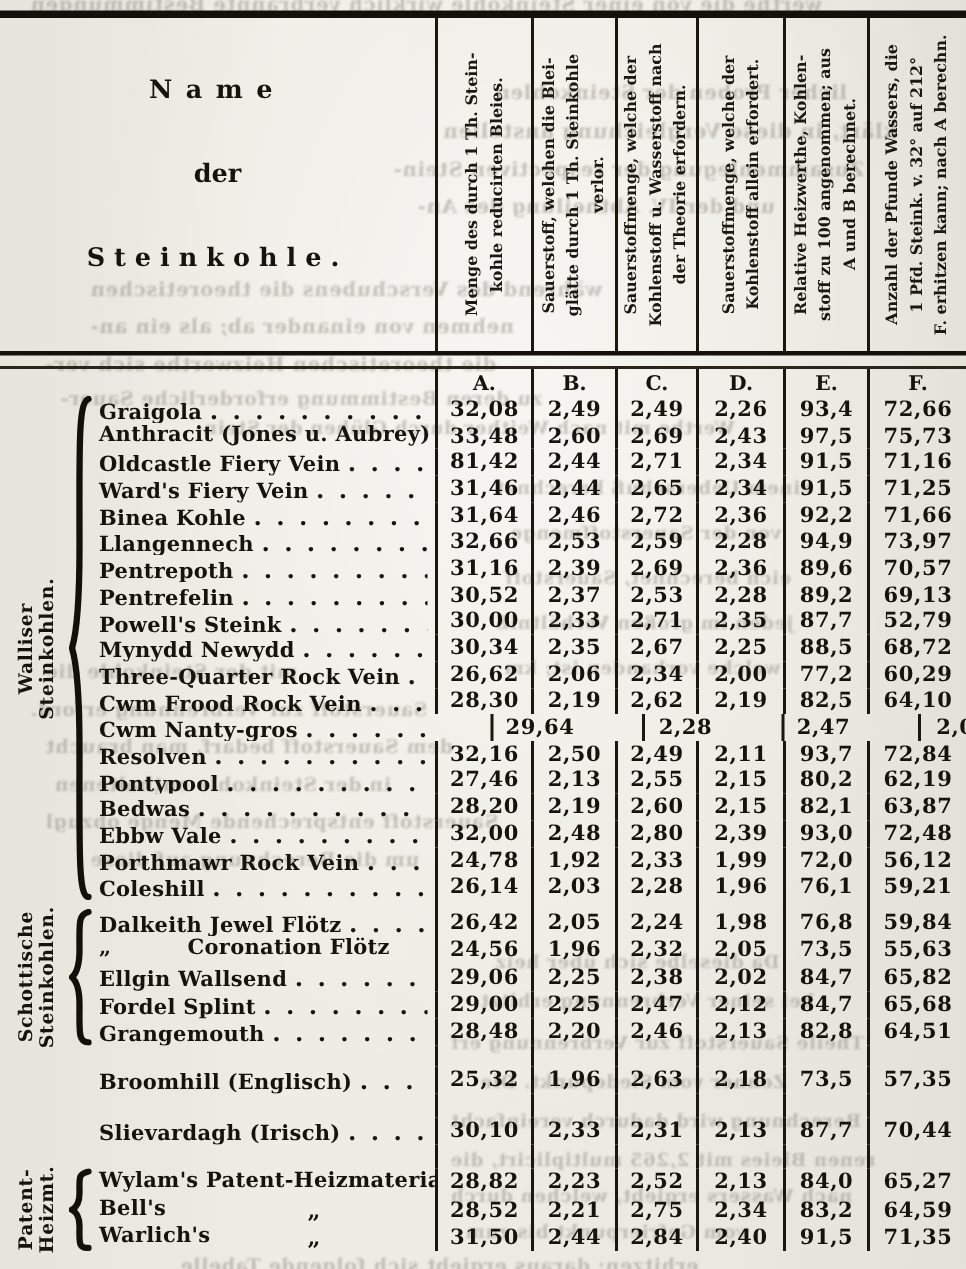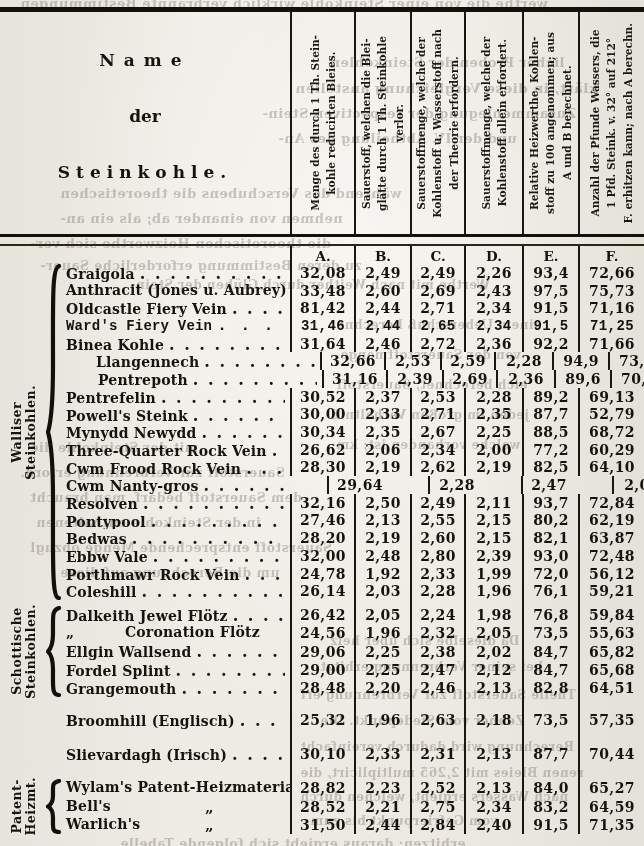--- a/index.html
+++ b/index.html
@@ -177,21 +177,21 @@
             <span class="rowname">Oldcastle Fiery Vein</span>
             <span class="leader"></span>
           </div>
           <div class="cell-val vline">81,42</div>
           <div class="cell-val vline">2,44</div>
           <div class="cell-val vline">2,71</div>
           <div class="cell-val vline">2,34</div>
           <div class="cell-val vline">91,5</div>
           <div class="cell-val vline">71,16</div>
         </div>
-        <div class="row grid" style="height: 17.7px; font-family: Liberation Mono, monospace;">
+        <div class="row grid" style="height: 17.7px;">
           <div class="cell-name">
             <span class="rowname">Ward's Fiery Vein</span>
             <span class="leader"></span>
           </div>
           <div class="cell-val vline">31,46</div>
           <div class="cell-val vline">2,44</div>
           <div class="cell-val vline">2,65</div>
           <div class="cell-val vline">2,34</div>
           <div class="cell-val vline">91,5</div>
           <div class="cell-val vline">71,25</div>
@@ -201,33 +201,33 @@
             <span class="rowname">Binea Kohle</span>
             <span class="leader"></span>
           </div>
           <div class="cell-val vline">31,64</div>
           <div class="cell-val vline">2,46</div>
           <div class="cell-val vline">2,72</div>
           <div class="cell-val vline">2,36</div>
           <div class="cell-val vline">92,2</div>
           <div class="cell-val vline">71,66</div>
         </div>
-        <div class="row grid" style="height: 17.7px; margin-left: 30px;">
+        <div class="row grid" style="height: 17.7px;">
           <div class="cell-name">
             <span class="rowname">Llangennech</span>
             <span class="leader"></span>
           </div>
           <div class="cell-val vline">32,66</div>
           <div class="cell-val vline">2,53</div>
           <div class="cell-val vline">2,59</div>
           <div class="cell-val vline">2,28</div>
           <div class="cell-val vline">94,9</div>
           <div class="cell-val vline">73,97</div>
         </div>
-        <div class="row grid" style="height: 17.7px; padding-left: 32px;">
+        <div class="row grid" style="height: 17.7px;">
           <div class="cell-name">
             <span class="rowname">Pentrepoth</span>
             <span class="leader"></span>
           </div>
           <div class="cell-val vline">31,16</div>
           <div class="cell-val vline">2,39</div>
           <div class="cell-val vline">2,69</div>
           <div class="cell-val vline">2,36</div>
           <div class="cell-val vline">89,6</div>
           <div class="cell-val vline">70,57</div>

